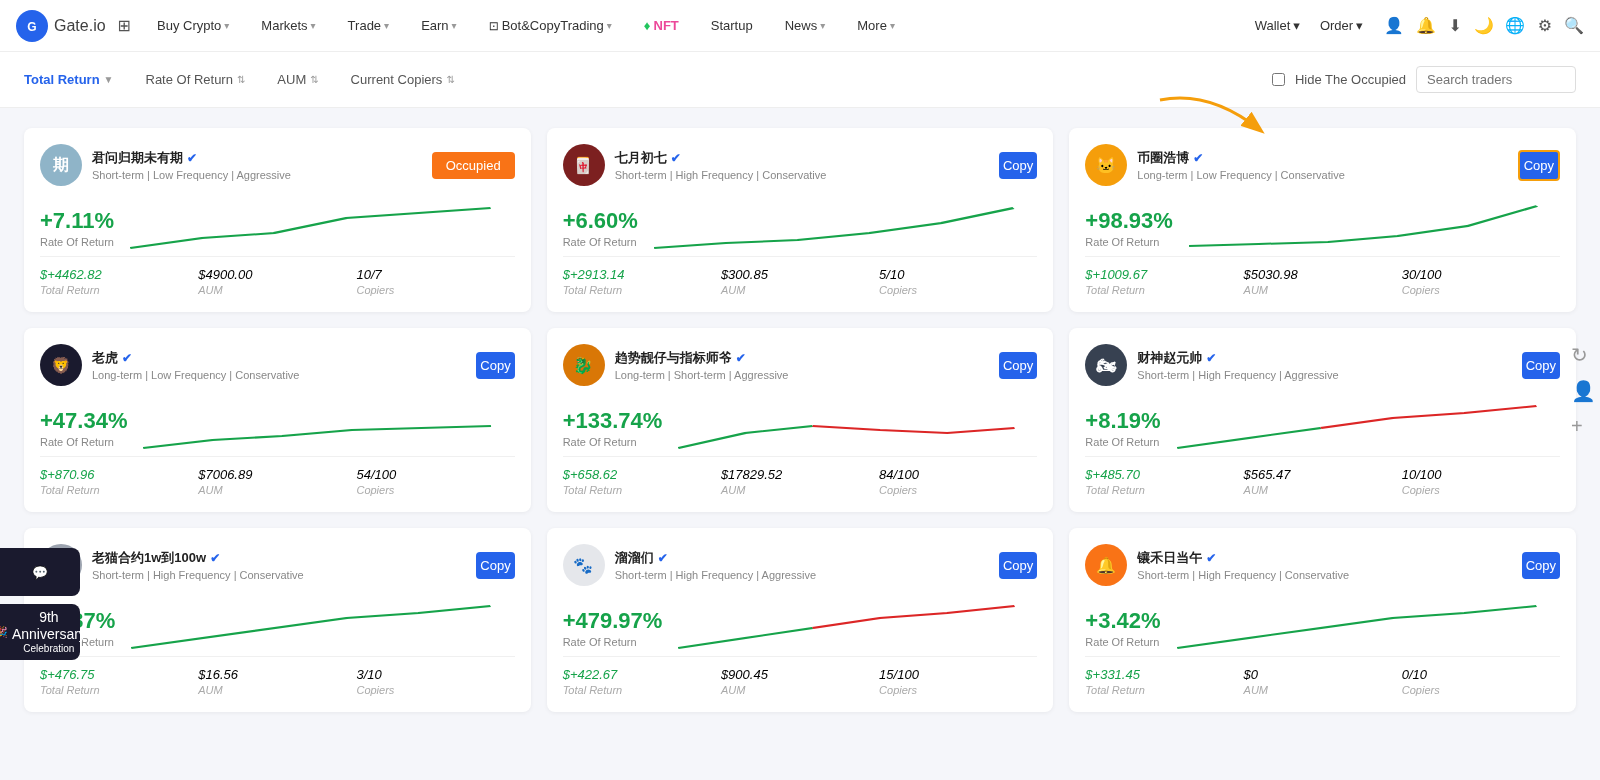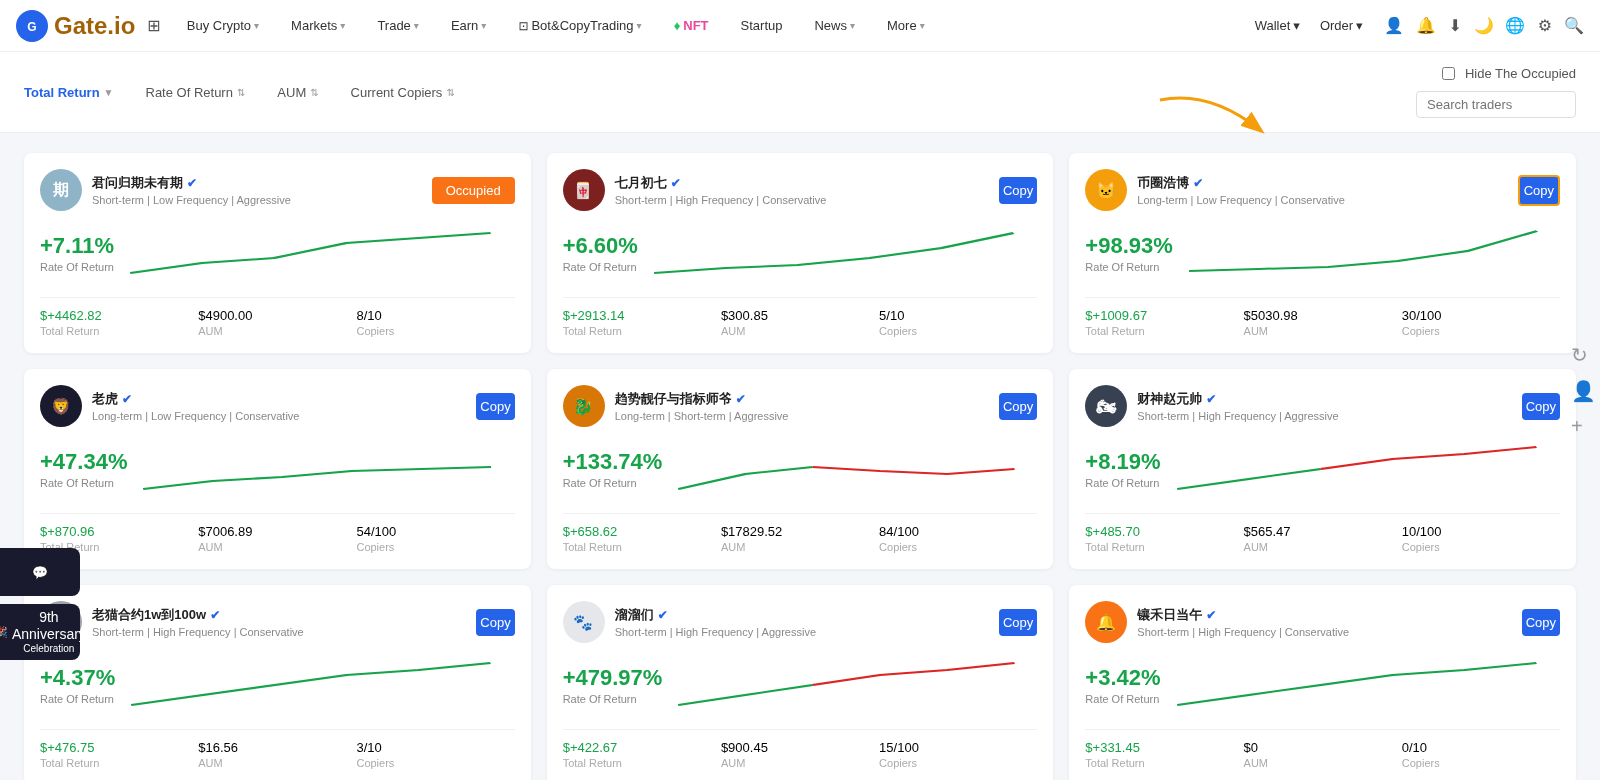--- a/index.html
+++ b/index.html
@@ -48,21 +48,21 @@
     .filter-item {
       font-size: 13px;
       color: #555;
       cursor: pointer;
       display: flex;
       align-items: center;
       gap: 4px;
     }
     .filter-item.active { color: #2563eb; font-weight: 600; }
     .filter-item .sort-icon { font-size: 10px; color: #999; }
-    .filter-right { margin-left: auto; display: flex; align-items: flex-end; gap: 10px; flex-direction: column; }
+    .filter-right { margin-left: auto; display: flex; align-items: center; gap: 10px; }
     .hide-occupied { font-size: 13px; color: #555; display: flex; align-items: center; gap: 6px; cursor: pointer; }
     .search-box {
       border: 1px solid #ddd;
       border-radius: 4px;
       padding: 5px 10px;
       font-size: 13px;
       width: 160px;
       outline: none;
       color: #333;
     }
@@ -138,23 +138,24 @@
       margin: 8px 0;
     }
     .rate-of-return { font-size: 22px; font-weight: 700; color: #16a34a; }
     .rate-label { font-size: 11px; color: #888; margin-top: 2px; }
 
     .mini-chart { flex: 1; margin-left: 16px; height: 50px; }
 
     .card-stats {
       display: flex;
       gap: 0;
-      margin-top: 24px;
+      margin-top: 8px;
       border-top: 1px solid #f0f0f0;
       padding-top: 10px;
+      font-style: italic;
     }
     .stat-item { flex: 1; }
     .stat-value { font-size: 13px; color: #16a34a; font-weight: 500; }
     .stat-value.neutral { color: #000000; }
     .stat-label { font-size: 11px; color: #aaa; margin-top: 2px; }
 
     
     .arrow-annotation {
       position: absolute;
       top: 90px;
@@ -218,21 +219,21 @@
   </style>
 </head>
 <body>
 
 <nav class="navbar">
   <div class="nav-logo">
     <svg class="nav-logo-icon" viewBox="0 0 32 32" fill="none" xmlns="http://www.w3.org/2000/svg">
       <circle cx="16" cy="16" r="16" fill="#2563eb"></circle>
       <text x="16" y="21" text-anchor="middle" fill="white" font-size="12" font-weight="bold">G</text>
     </svg>
-    <span style="font-size:24px;font-weight:700;color:#a16207;">Gate.io</span>
+    <span style="font-size:16px;font-weight:400;color:#404040;">Gate.io</span>
   </div>
 
   <div style="margin-right:16px;cursor:pointer;color:#555;font-size:16px;">⊞</div>
 
   <div class="nav-links">
     <div class="nav-link">
       <span>Buy Crypto</span>
       <span class="chevron">▾</span>
     </div>
     <div class="nav-link">
@@ -356,21 +357,21 @@
     <div class="card-stats">
       <div class="stat-item">
         <div class="stat-value">$+4462.82</div>
         <div class="stat-label">Total Return</div>
       </div>
       <div class="stat-item">
         <div class="stat-value neutral">$4900.00</div>
         <div class="stat-label">AUM</div>
       </div>
       <div class="stat-item">
-        <div class="stat-value neutral">8/10</div>
+        <div class="stat-value neutral">10/7</div>
         <div class="stat-label">Copiers</div>
       </div>
     </div>
   </div>
     <div class="trader-card">
     <div class="card-header">
       <div class="card-trader-info">
         <div class="trader-avatar" style="background:#7c2020;">
           🀄
         </div>

